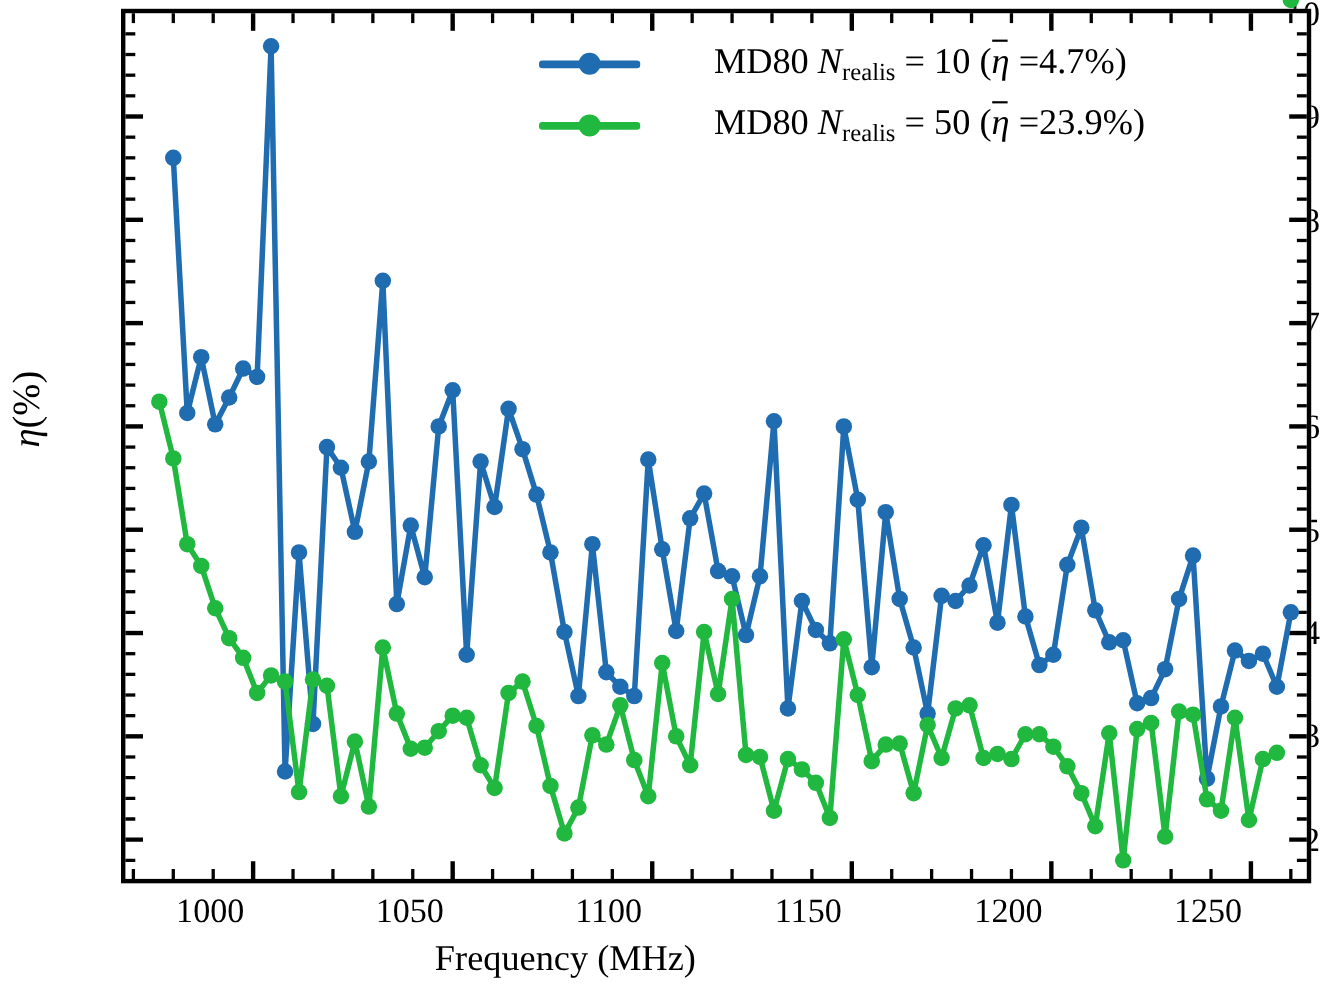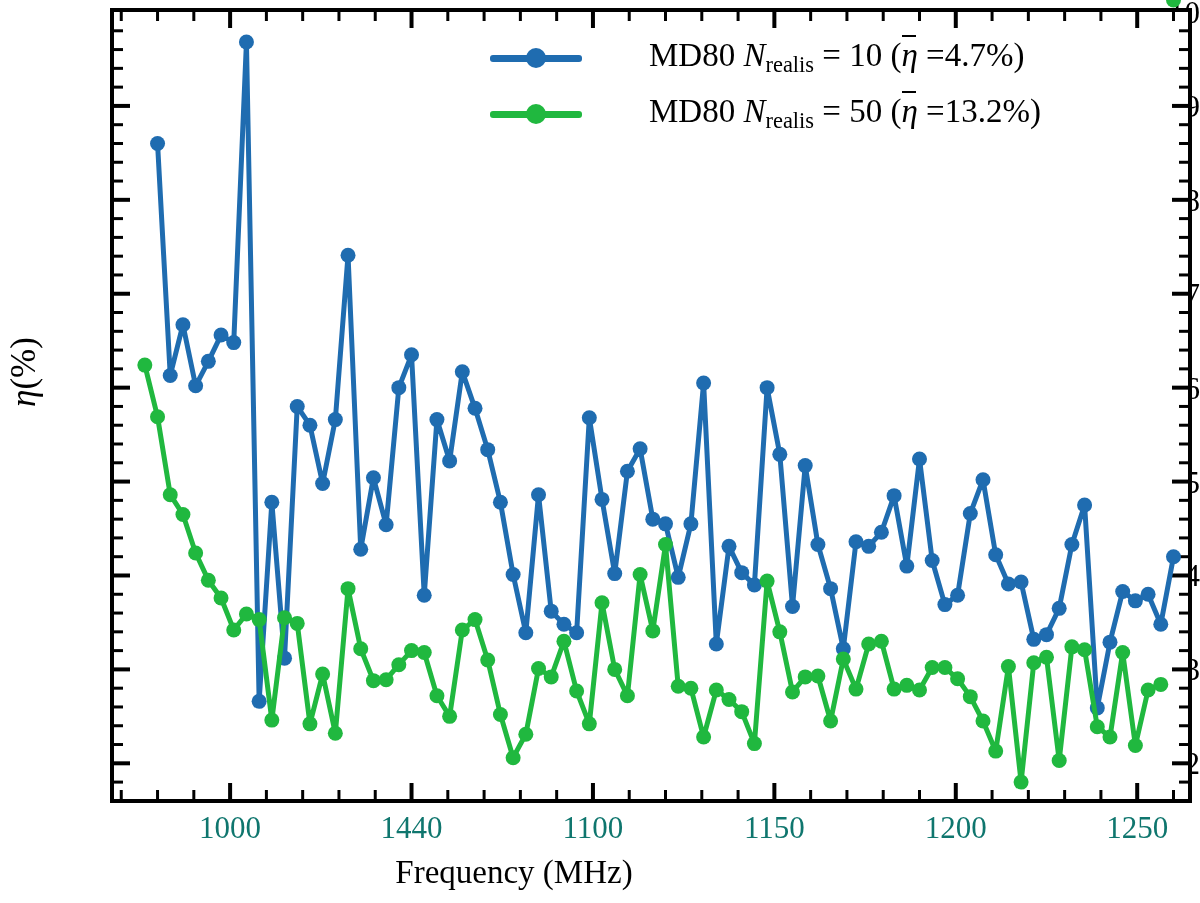--- a/index.html
+++ b/index.html
@@ -13,22 +13,22 @@
   }
   #chart-svg{position:absolute;left:0;top:0;width:1200px;height:903px;}
 
   
   .ytick-label{
     position:absolute;right:0;width:86px;text-align:right;
     font-family:"Liberation Serif",serif;font-size:31px;color:#000;
     line-height:1;transform:translateY(-50%);
   }
   .xtick-label{
-    position:absolute;top:812px;width:140px;text-align:center;
-    font-family:"Liberation Serif",serif;font-size:31px;color:#0f766e;
+    position:absolute;top:812px;width:140px;
+    font-family:"Liberation Serif",serif;font-size:31px;color:#000000;
     line-height:1;transform:translateX(-70px);
   }
 
   
   #xaxis-title{
     position:absolute;left:0;top:854px;width:1028px;text-align:center;
     font-family:"Liberation Serif",serif;font-size:33px;color:#000;
   }
   #yaxis-title{
     position:absolute;left:-36px;top:352px;width:120px;text-align:center;
@@ -63,21 +63,21 @@
       <div class="ytick-label" style="top: 293.742px;">7</div>
       <div class="ytick-label" style="top: 387.656px;">6</div>
       <div class="ytick-label" style="top: 481.57px;">5</div>
       <div class="ytick-label" style="top: 575.484px;">4</div>
       <div class="ytick-label" style="top: 669.399px;">3</div>
       <div class="ytick-label" style="top: 763.313px;">2</div>
     </div>
 
   <div id="xtick-labels">
       <div class="xtick-label" style="left: 230.108px;">1000</div>
-      <div class="xtick-label" style="left: 411.527px;">1440</div>
+      <div class="xtick-label" style="left: 411.527px;">1050</div>
       <div class="xtick-label" style="left: 592.946px;">1100</div>
       <div class="xtick-label" style="left: 774.365px;">1150</div>
       <div class="xtick-label" style="left: 955.784px;">1200</div>
       <div class="xtick-label" style="left: 1137.2px;">1250</div>
     </div>
 
   <div id="plot-frame"></div>
   <svg id="chart-svg" viewBox="0 0 1200 903" xmlns="http://www.w3.org/2000/svg">
       <g>
         <line x1="114" y1="782.0954653937947" x2="123" y2="782.0954653937947" stroke="#000" stroke-width="3"></line>
@@ -405,17 +405,17 @@
           <span class="lline" style="background: rgb(31, 108, 176);"></span>
           <span class="ldot" style="background: rgb(31, 108, 176);"></span>
         </span>
         <span class="legend-text"><span>MD80 </span><span class="mi">N</span><span class="sub">realis</span><span> = </span><span>10</span><span> (</span><span class="ovb mi">η<span class="bar"></span></span><span> =4.7%)</span></span>
       </div>
       <div class="legend-row">
         <span class="legend-swatch">
           <span class="lline" style="background: rgb(32, 184, 63);"></span>
           <span class="ldot" style="background: rgb(32, 184, 63);"></span>
         </span>
-        <span class="legend-text"><span>MD80 </span><span class="mi">N</span><span class="sub">realis</span><span> = </span><span>50</span><span> (</span><span class="ovb mi">η<span class="bar"></span></span><span> =13.2%)</span></span>
+        <span class="legend-text"><span>MD80 </span><span class="mi">N</span><span class="sub">realis</span><span> = </span><span>50</span><span> (</span><span class="ovb mi">η<span class="bar"></span></span><span> =23.9%)</span></span>
       </div>
     </div>
 
 </div>
 
 </body></html>

